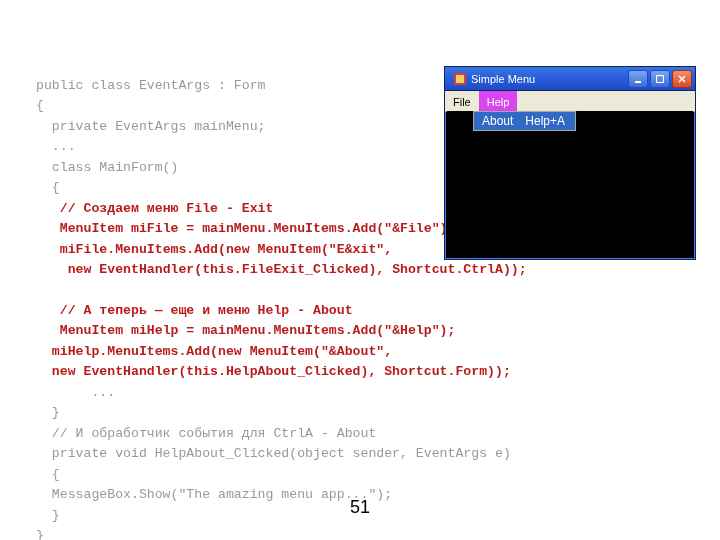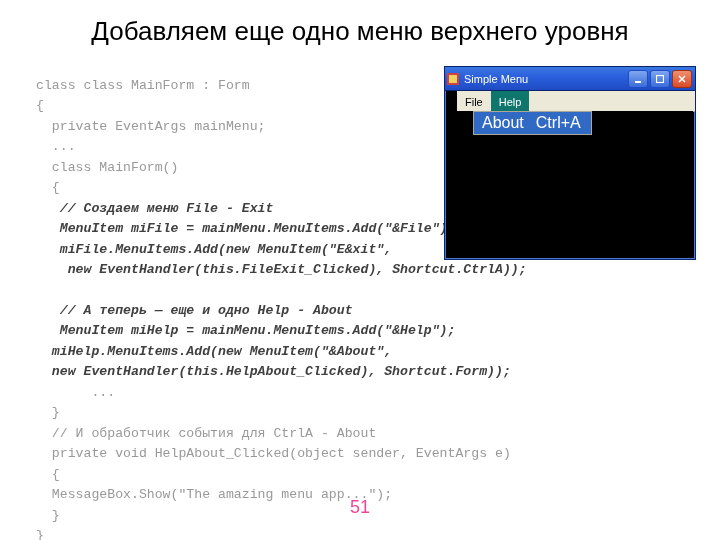--- a/index.html
+++ b/index.html
@@ -33,31 +33,30 @@
     left: 36px;
     width: 650px;
     font-family: "Courier New", monospace;
     font-size: 13.2px;
     line-height: 1.55;
     white-space: pre;
     color: #999999;
   }
   .code b {
     font-weight: bold;
-    color: #404040;
-    font-style: italic;
+    color: #b91c1c;
   }
   .page-number {
     position: absolute;
     bottom: 22px;
     right: 0;
     left: 0;
     text-align: center;
     font-size: 18px;
-    color: #ec4899;
+    color: #000000;
   }
 
   
   .win {
     position: absolute;
     top: 66px;
     left: 444px;
     width: 250px;
     height: 192px;
     border: 1px solid #0a246a;
@@ -66,21 +65,21 @@
     font-family: Tahoma, Arial, sans-serif;
   }
   .titlebar {
     height: 24px;
     background: linear-gradient(to bottom, #3a77e0 0%, #2a5edc 45%, #1f4bc4 100%);
     border-bottom: 1px solid #0a246a;
     display: flex;
     align-items: center;
     color: #fff;
     font-size: 11px;
-    padding-left: 1px;
+    padding-left: 8px;
     box-sizing: border-box;
   }
   .titlebar .icon {
     width: 14px;
     height: 14px;
     margin-right: 4px;
     display: inline-flex;
     align-items: center;
     justify-content: center;
   }
@@ -108,39 +107,38 @@
     border-color: #a03010;
   }
   .menubar {
     height: 20px;
     background: #ece9d8;
     border-bottom: 1px solid #aca899;
     display: flex;
     align-items: stretch;
     font-size: 11px;
     color: #000;
-    margin-left: 12px;
   }
   .menubar .item {
     padding: 3px 8px 2px 8px;
     display: flex;
     align-items: center;
   }
   .menubar .item.active {
-    background: #0f766e;
+    background: #d946ef;
     color: #fff;
   }
   .dropdown {
     position: absolute;
     top: 44px;
     left: 28px;
     background: #ece9d8;
     border: 1px solid #aca899;
     box-shadow: 1px 1px 2px rgba(0,0,0,.3);
-    font-size: 16px;
+    font-size: 12px;
   }
   .dropdown .row {
     background: #316ac5;
     color: #fff;
     padding: 2px 10px 2px 8px;
     display: flex;
     gap: 12px;
     white-space: nowrap;
   }
   .client {
@@ -150,34 +148,33 @@
     right: 2px;
     bottom: 2px;
     background: #000;
   }
 </style>
 </head>
 <body>
 
 <div class="slide">
 
-  <div class="title">Добавляем еще одно меню верхнего уровня</div>
-
-  <div class="code"><span>class class MainForm : Form</span>
+
+  <div class="code"><span>public class EventArgs : Form</span>
 <span>{</span>
 <span>  private EventArgs mainMenu;</span>
 <span>  ...</span>
 <span>  class MainForm()</span>
 <span>  {</span>
 <span>   </span><b>// Создаем меню File - Exit</b>
 <span>   </span><b>MenuItem miFile = mainMenu.MenuItems.Add("&amp;File");</b>
 <span>   </span><b>miFile.MenuItems.Add(new MenuItem("E&amp;xit",</b>
 <span>   </span><b> new EventHandler(this.FileExit_Clicked), Shortcut.CtrlA));</b>
 <span></span>
-<span>   </span><b>// А теперь — еще и одно Help - About</b>
+<span>   </span><b>// А теперь — еще и меню Help - About</b>
 <span>   </span><b>MenuItem miHelp = mainMenu.MenuItems.Add("&amp;Help");</b>
 <span>  </span><b>miHelp.MenuItems.Add(new MenuItem("&amp;About",</b>
 <span>  </span><b>new EventHandler(this.HelpAbout_Clicked), Shortcut.Form));</b>
 <span>       ...</span>
 <span>  }</span>
 <span>  // И обработчик события для CtrlA - About</span>
 <span>  private void HelpAbout_Clicked(object sender, EventArgs e)</span>
 <span>  {</span>
 <span>  MessageBox.Show("The amazing menu app...");</span>
 <span>  }</span>
@@ -213,18 +210,18 @@
       </div>
     </div>
     <div class="menubar">
       <div class="item">File</div>
       <div class="item active">Help</div>
     </div>
     <div class="client"></div>
     <div class="dropdown">
       <div class="row">
         <span>About</span>
-        <span>Ctrl+A</span>
+        <span>Help+A</span>
       </div>
     </div>
   </div>
 
 </div>
 
 </body></html>

